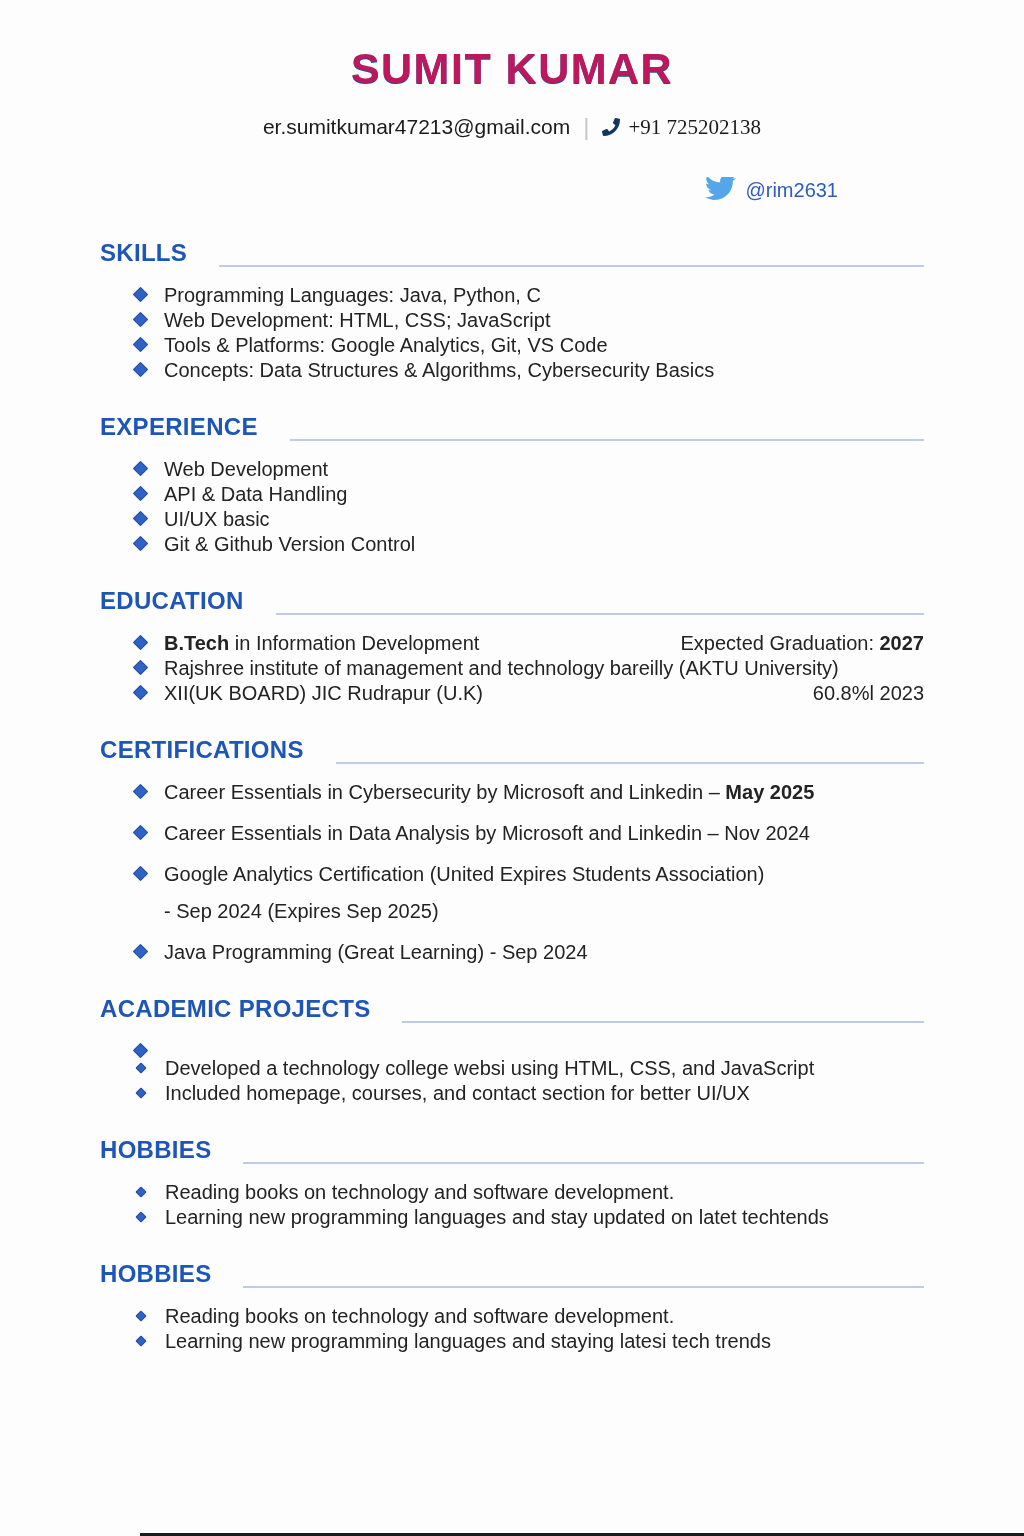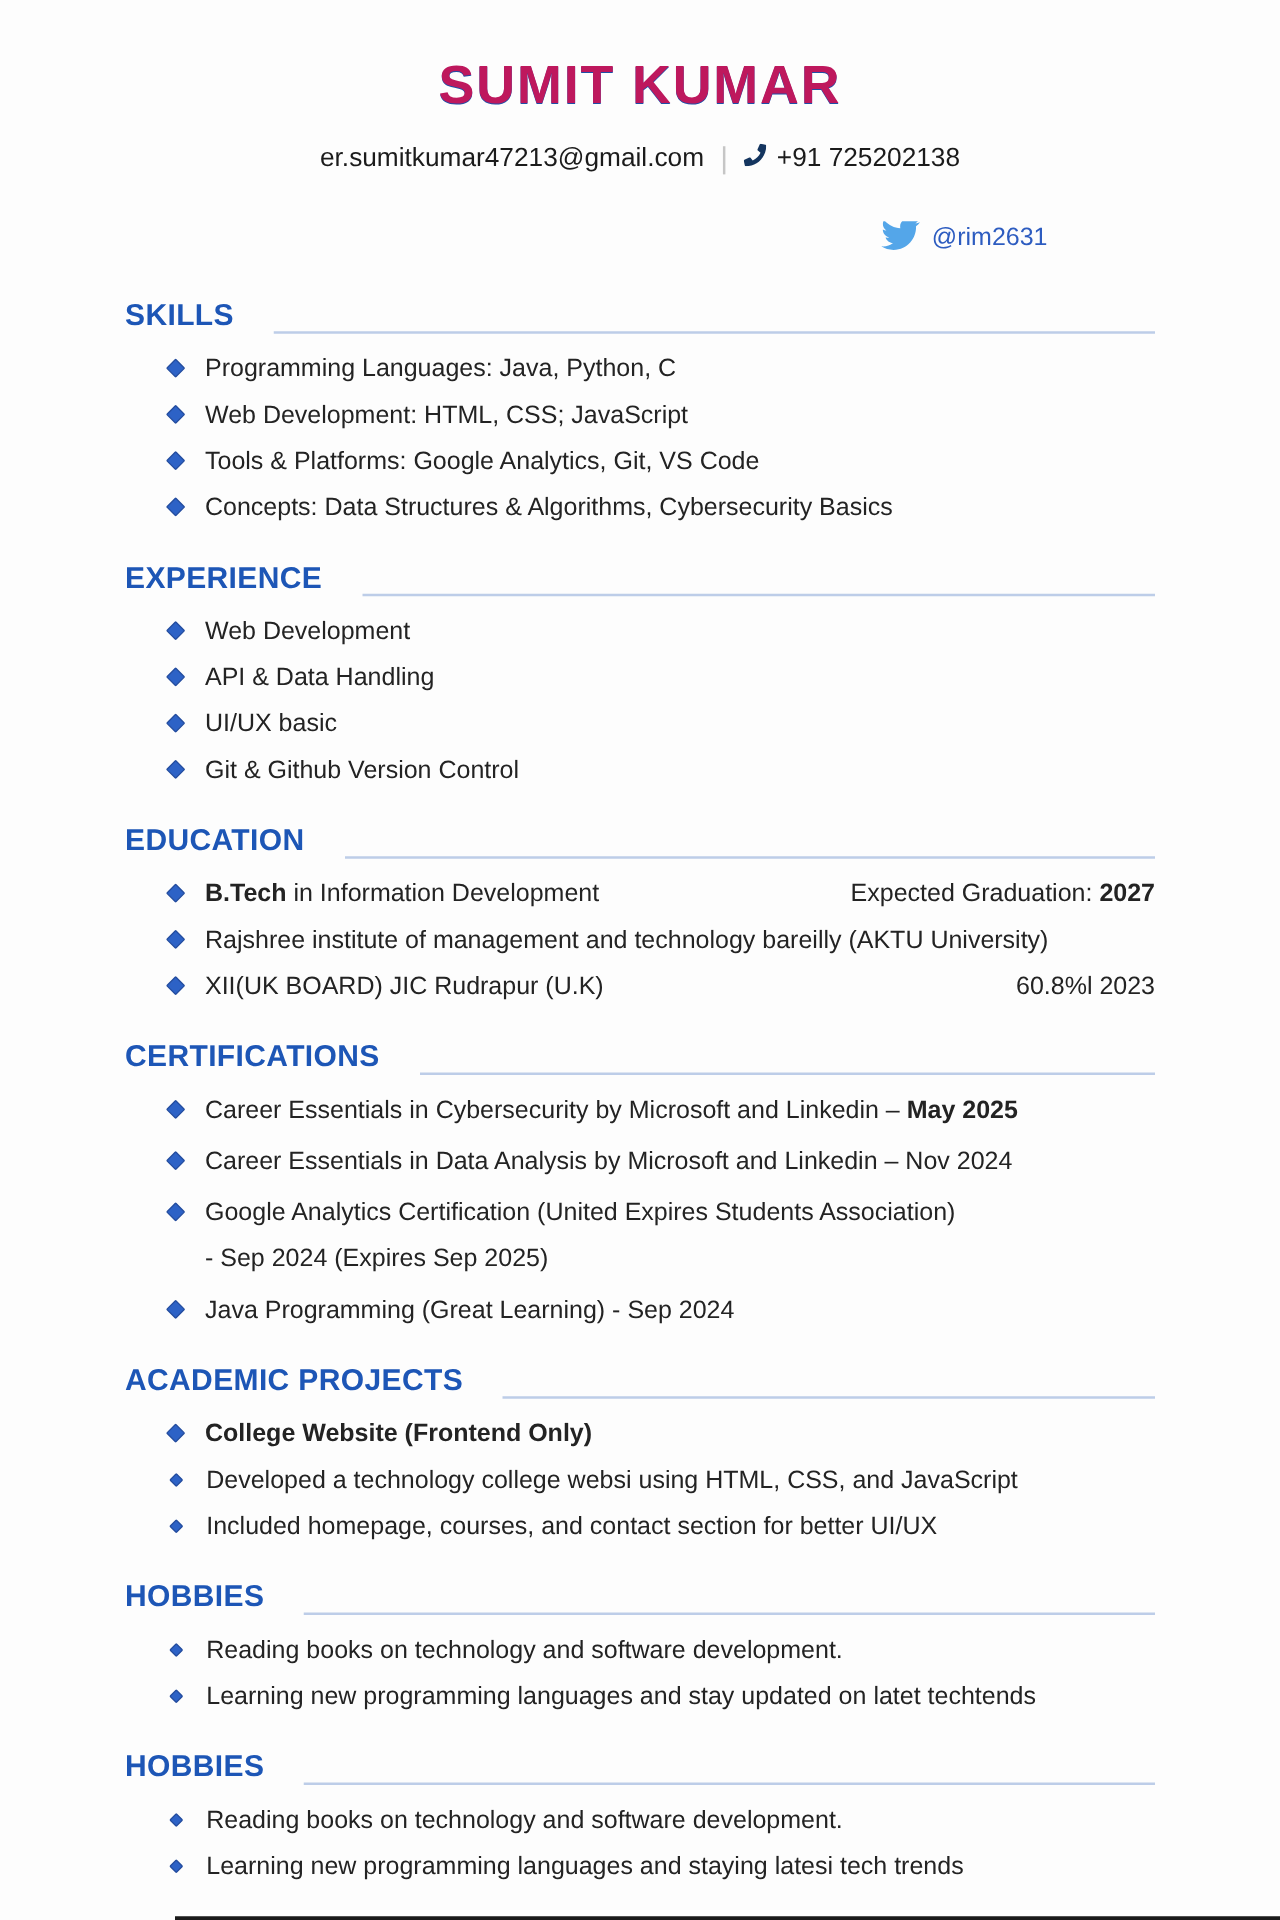--- a/index.html
+++ b/index.html
@@ -24,21 +24,21 @@
   .contact {
     margin-top: 20px;
     display: flex;
     justify-content: center;
     align-items: center;
     gap: 13px;
     font-size: 21px;
     color: #1b1b1b;
   }
   .contact .sep { color: #c6c6c6; font-size: 24px; font-weight: 300; }
-  .phone-wrap { display: flex; align-items: flex-start; gap: 8px; }
+  .phone-wrap { display: flex; align-items: center; gap: 8px; font-family: Liberation Serif, serif; }
   .phone-wrap svg { display: block; }
   .twitter-row {
     margin-top: 36px;
     display: flex;
     justify-content: flex-end;
     align-items: center;
     gap: 9px;
     padding-right: 186px;
     font-size: 20px;
     color: #2d5cc0;
@@ -50,21 +50,21 @@
   .sec-head { display: flex; align-items: flex-end; gap: 32px; }
   .sec-title {
     font-size: 24px;
     font-weight: 700;
     color: #1d56b6;
     letter-spacing: 0.3px;
     line-height: 28px;
     white-space: nowrap;
   }
   .rule { flex: 1; border-top: 2px solid #bdcde8; margin-top: 9px; }
-  .items { margin-top: 16px; display: flex; flex-direction: column; gap: 12px; }
+  .items { margin-top: 16px; display: flex; flex-direction: column; }
   .section.certs .items { gap: 16px; }
   .item { display: flex; align-items: flex-start; font-size: 20px; line-height: 25px; }
   .dia {
     flex: 0 0 auto;
     width: 11px; height: 11px;
     background: #2d62c6;
     border: 1px solid #234c9e;
     transform: rotate(45deg);
     margin: 6px 18px 0 35px;
     border-radius: 1px;
@@ -290,21 +290,20 @@
   <section class="section">
     <div class="sec-head">
       <span class="sec-title">ACADEMIC PROJECTS</span>
       <span class="rule"></span>
     </div>
     <div class="items">
       <div class="item">
         <span class="dia"></span>
         <div class="txt">
             <div class="line">
-              <span class="left"><span></span><b>College Website (Frontend Only)</b><span></span></span>
               <span class="right"><span></span><b></b></span>
             </div>
           </div>
       </div>
       <div class="item sm">
         <span class="dia"></span>
         <div class="txt">
             <div class="line">
               <span class="left"><span>Developed a technology college websi using HTML, CSS, and JavaScript</span><b></b><span></span></span>
               <span class="right"><span></span><b></b></span>

